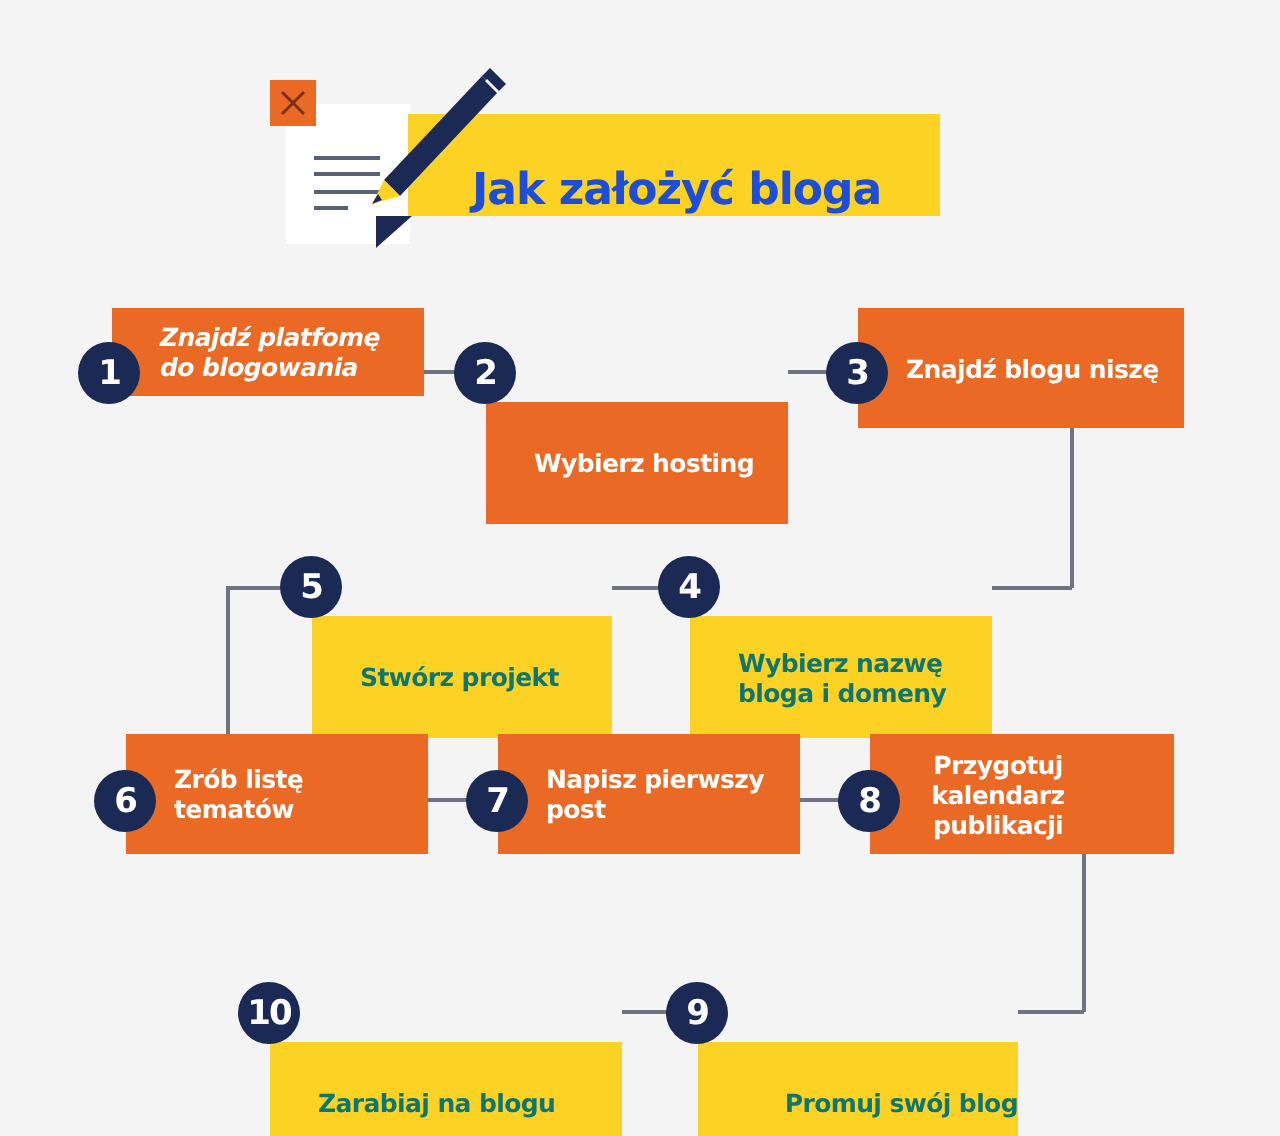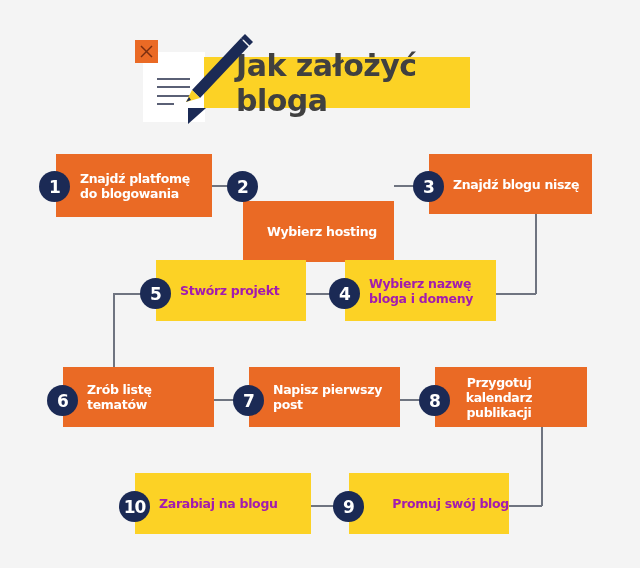--- a/index.html
+++ b/index.html
@@ -6,32 +6,32 @@
   body {
     width: 640px; height: 568px; background: #f4f4f4; position: relative; overflow: hidden;
     font-family: "DejaVu Sans", sans-serif;
   }
   .abs { position: absolute; }
   .box {
     position: absolute; box-sizing: border-box; display: flex; align-items: center;
     padding-left: 24px; font-size: 12.5px; font-weight: bold; line-height: 15px; letter-spacing: -0.3px;
   }
   .box.orange { background: #ea6a25; color: #ffffff; }
-  .box.yellow { background: #fcd225; color: #a21caf; }
+  .box.yellow { background: #fcd225; color: #0f766e; margin-top: 48px; }
   .circle {
     position: absolute; width: 31px; height: 31px; border-radius: 50%; background: #1b2a55;
     color: #fff; font-size: 17px; font-weight: bold; display: flex; align-items: center; justify-content: center;
     box-sizing: border-box; letter-spacing: -1px;
   }
   .hline { position: absolute; height: 1.5px; background: #6f7480; }
   .vline { position: absolute; width: 1.5px; background: #6f7480; }
   .banner {
     position: absolute; left: 204px; top: 57px; width: 266px; height: 51px; background: #fcd225;
-    display: flex; align-items: center; padding-left: 32px; box-sizing: border-box;
-    font-size: 30px; font-weight: bold; color: #404040; letter-spacing: -0.5px;
+    display: flex; align-items: flex-end; padding-left: 32px; box-sizing: border-box;
+    font-size: 22px; font-weight: bold; color: #1d4ed8; letter-spacing: -0.5px;
   }
 </style>
 </head>
 <body>
 
 <div>
 
   <div class="abs" style="left:143px; top:52px; width:62px; height:70px; background:#ffffff;">
     <div class="abs" style="left:14px; top:26px; width:33px; height:1.5px; background:#5a6075;"></div>
     <div class="abs" style="left:14px; top:34px; width:33px; height:1.5px; background:#5a6075;"></div>
@@ -70,21 +70,21 @@
 <div class="hline" style="left:496px; top:293px; width:40px;"></div>
 <div class="hline" style="left:306px; top:293px; width:40px;"></div>
 <div class="hline" style="left:113px; top:293px; width:30px;"></div>
 <div class="vline" style="left:113px; top:293px; height:75px;"></div>
 <div class="hline" style="left:214px; top:399px; width:36px;"></div>
 <div class="hline" style="left:400px; top:399px; width:36px;"></div>
 <div class="vline" style="left:541px; top:427px; height:79px;"></div>
 <div class="hline" style="left:509px; top:505px; width:33px;"></div>
 <div class="hline" style="left:311px; top:505px; width:38px;"></div>
 
-<div class="box orange" style="left:56px; top:154px; width:156px; height:63px;">
+<div class="box orange" style="left:56px; top:154px; width:156px; height:44px;font-style:italic;">
   <span style="width:120px;">Znajdź platfomę do blogowania</span>
 </div>
 <div class="circle" style="left:39px; top:171px;">
   <span>1</span>
 </div>
 
 <div class="box orange" style="left:243px; top:154px; width:151px; height:61px;margin-top:47px;">
   <span>Wybierz hosting</span>
 </div>
 <div class="circle" style="left:227px; top:171px;">

